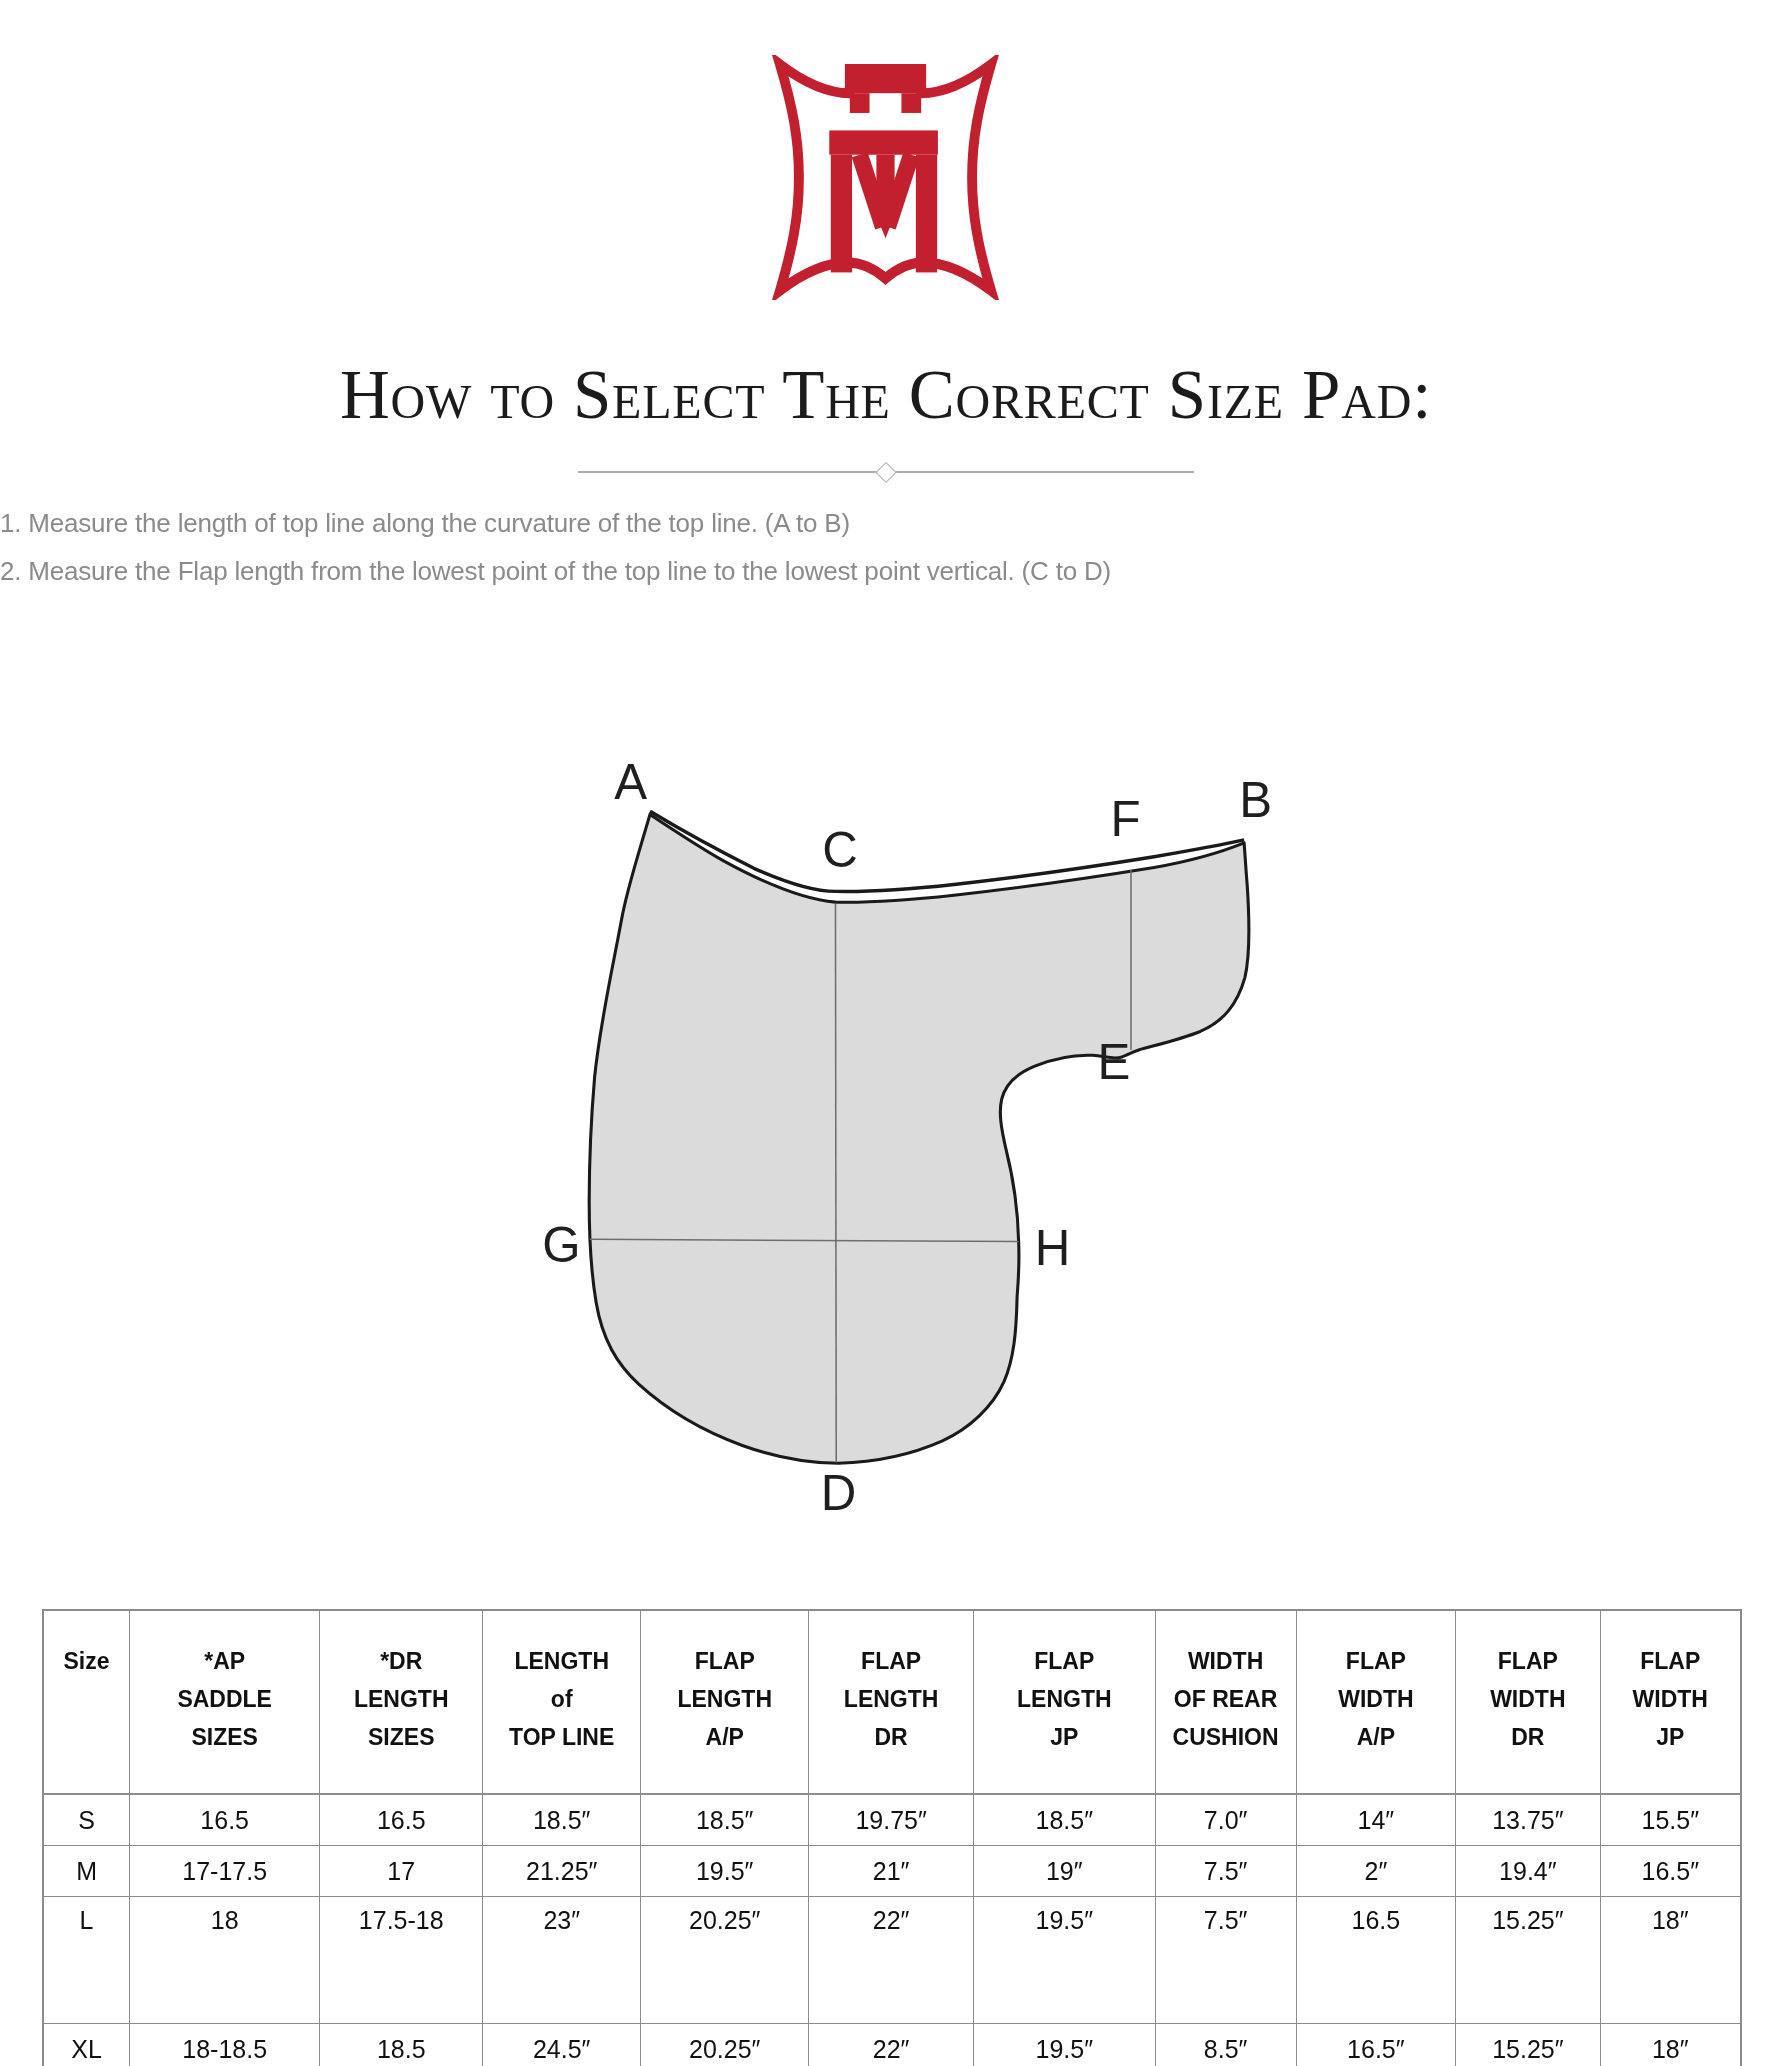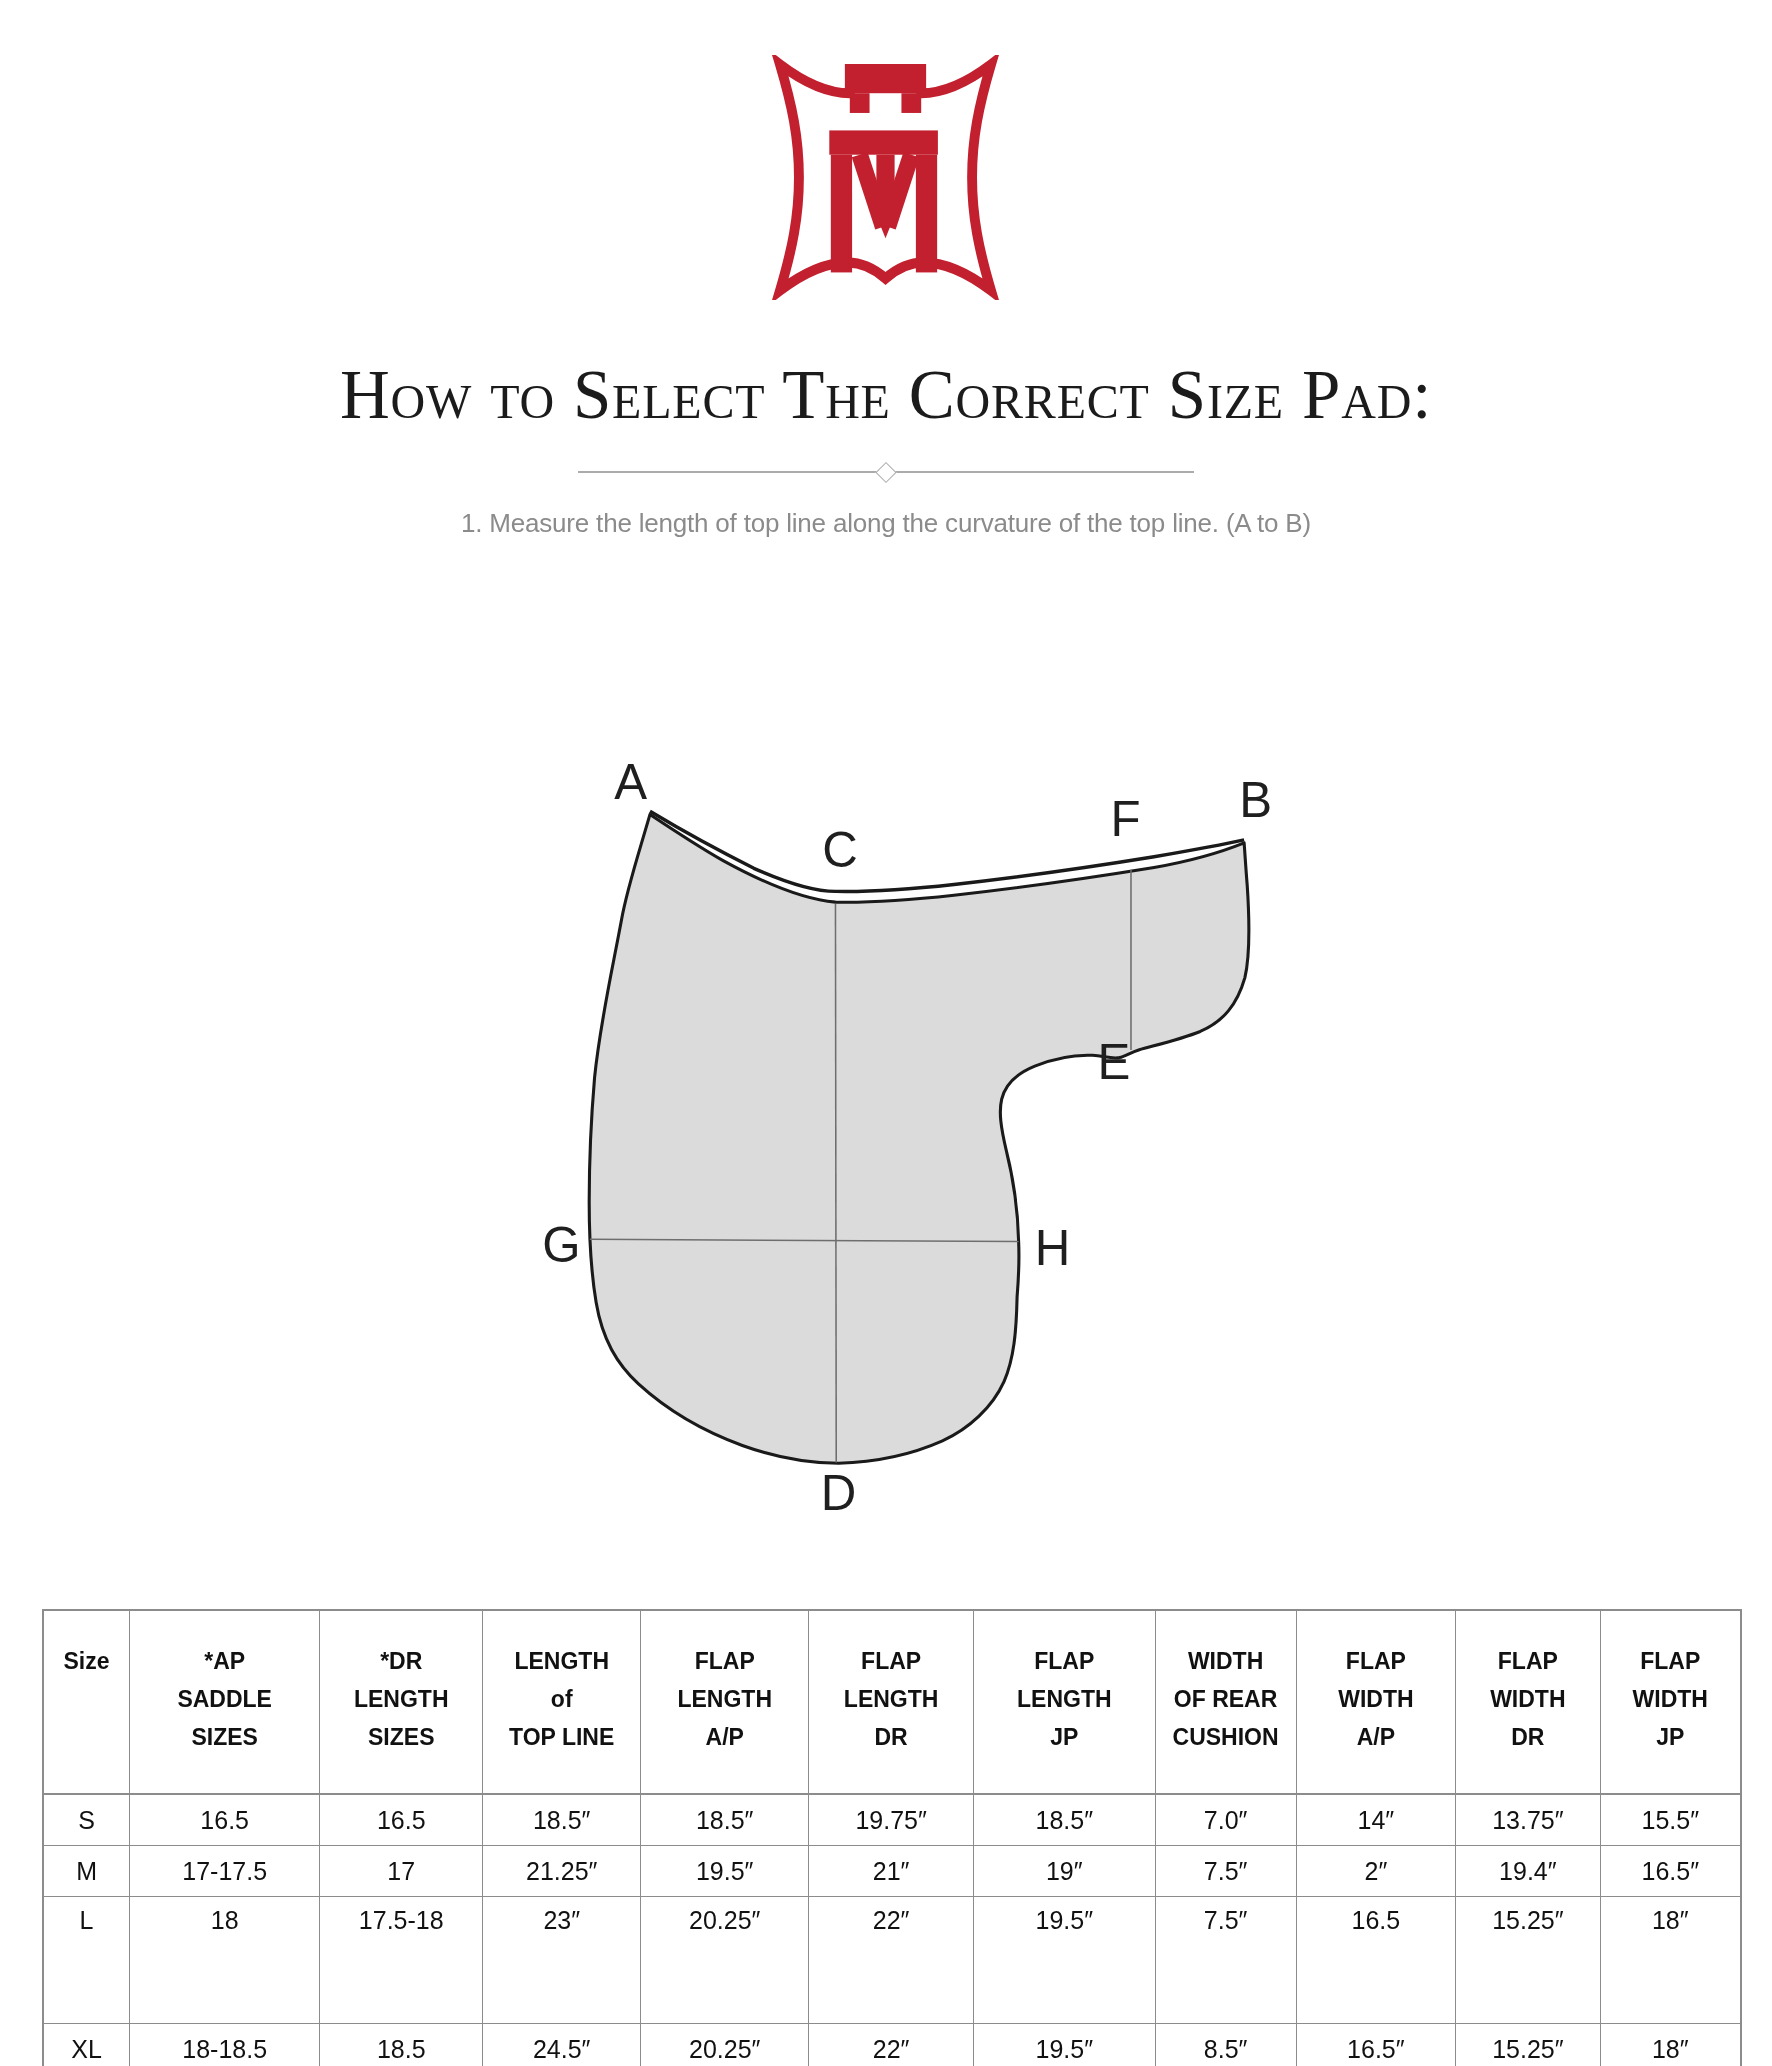--- a/index.html
+++ b/index.html
@@ -11,21 +11,21 @@
   .title { position:absolute; left:0; top:356px; width:100%; text-align:center;
            font-family:"Liberation Serif", serif; font-variant:small-caps;
            font-size:69px; font-weight:normal; color:#1b1b1b; letter-spacing:0.8px; }
 
   .divider { position:absolute; top:471px; left:578px; width:616px; height:0;
              border-top:2.3px solid #ababab; }
   .divider .diamond { position:absolute; left:50%; top:-8.5px; width:13px; height:13px;
              background:#fff; border:1.5px solid #ababab;
              transform:translateX(-50%) rotate(45deg); }
 
-  .instructions { position:absolute; top:499px; left:0; width:100%; text-align:center;
+  .instructions { position:absolute; top:499px; left:0; width:100%; text-align:left;
              color:#8b8b8b; font-size:26px; line-height:48px; letter-spacing:-0.2px; }
 
   .diagram { position:absolute; left:523px; top:731px; width:785px; height:801px;
              overflow:visible; }
   .dlabel  { font-family:"Liberation Sans", sans-serif; font-size:64px; fill:#1f1f1f; }
 
   .size-table { position:absolute; left:42px; top:1609px; width:1700px;
              border-collapse:collapse; table-layout:fixed; color:#111;
              border:2.3px solid #8c8c8c; }
   .size-table th, .size-table td { border:1.5px solid #8c8c8c; text-align:center;
@@ -72,20 +72,21 @@
   </svg>
 
   <div class="title">How to Select The Correct Size Pad:</div>
 
   <div class="divider">
     <div class="diamond"></div>
   </div>
 
   <div class="instructions">
     <div>1. Measure the length of top line along the curvature of the top line. (A to B)</div>
+    <div>2. Measure the Flap length from the lowest point of the top line to the lowest point vertical. (C to D)</div>
   </div>
 
   <svg class="diagram" viewBox="0 0 1020 1040">
 
     <path d="M165,108
          C150,160 135,205 128,245
          C115,315 100,380 93,450
          C87,520 86,575 86,612
          C86,660 88,700 95,742
          C103,790 122,822 150,848

